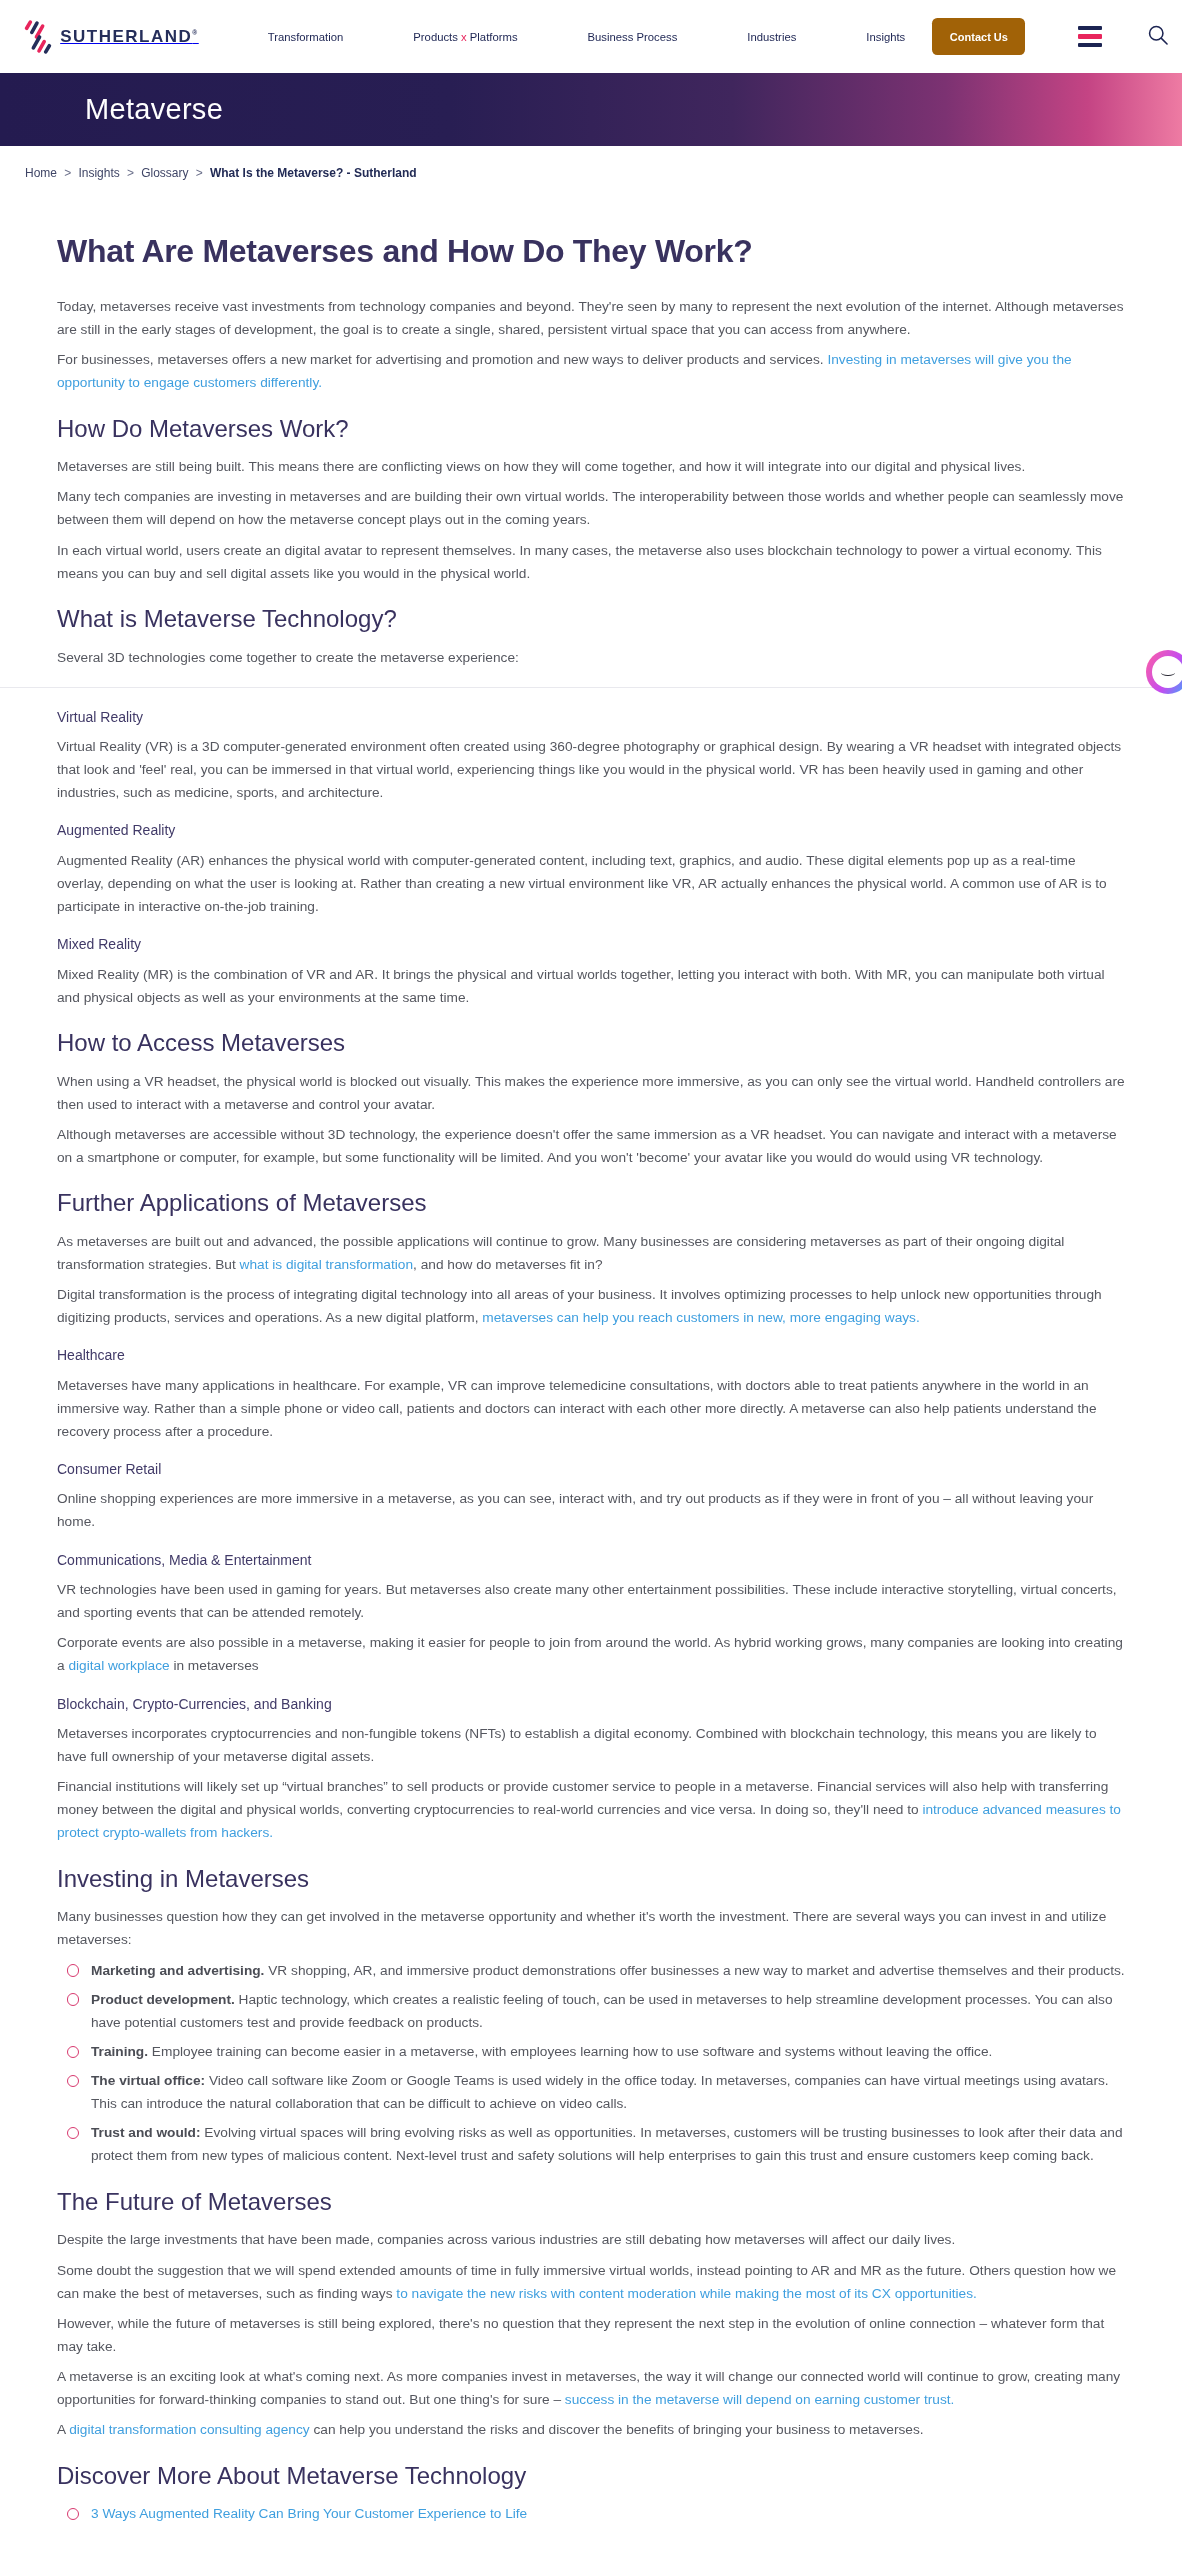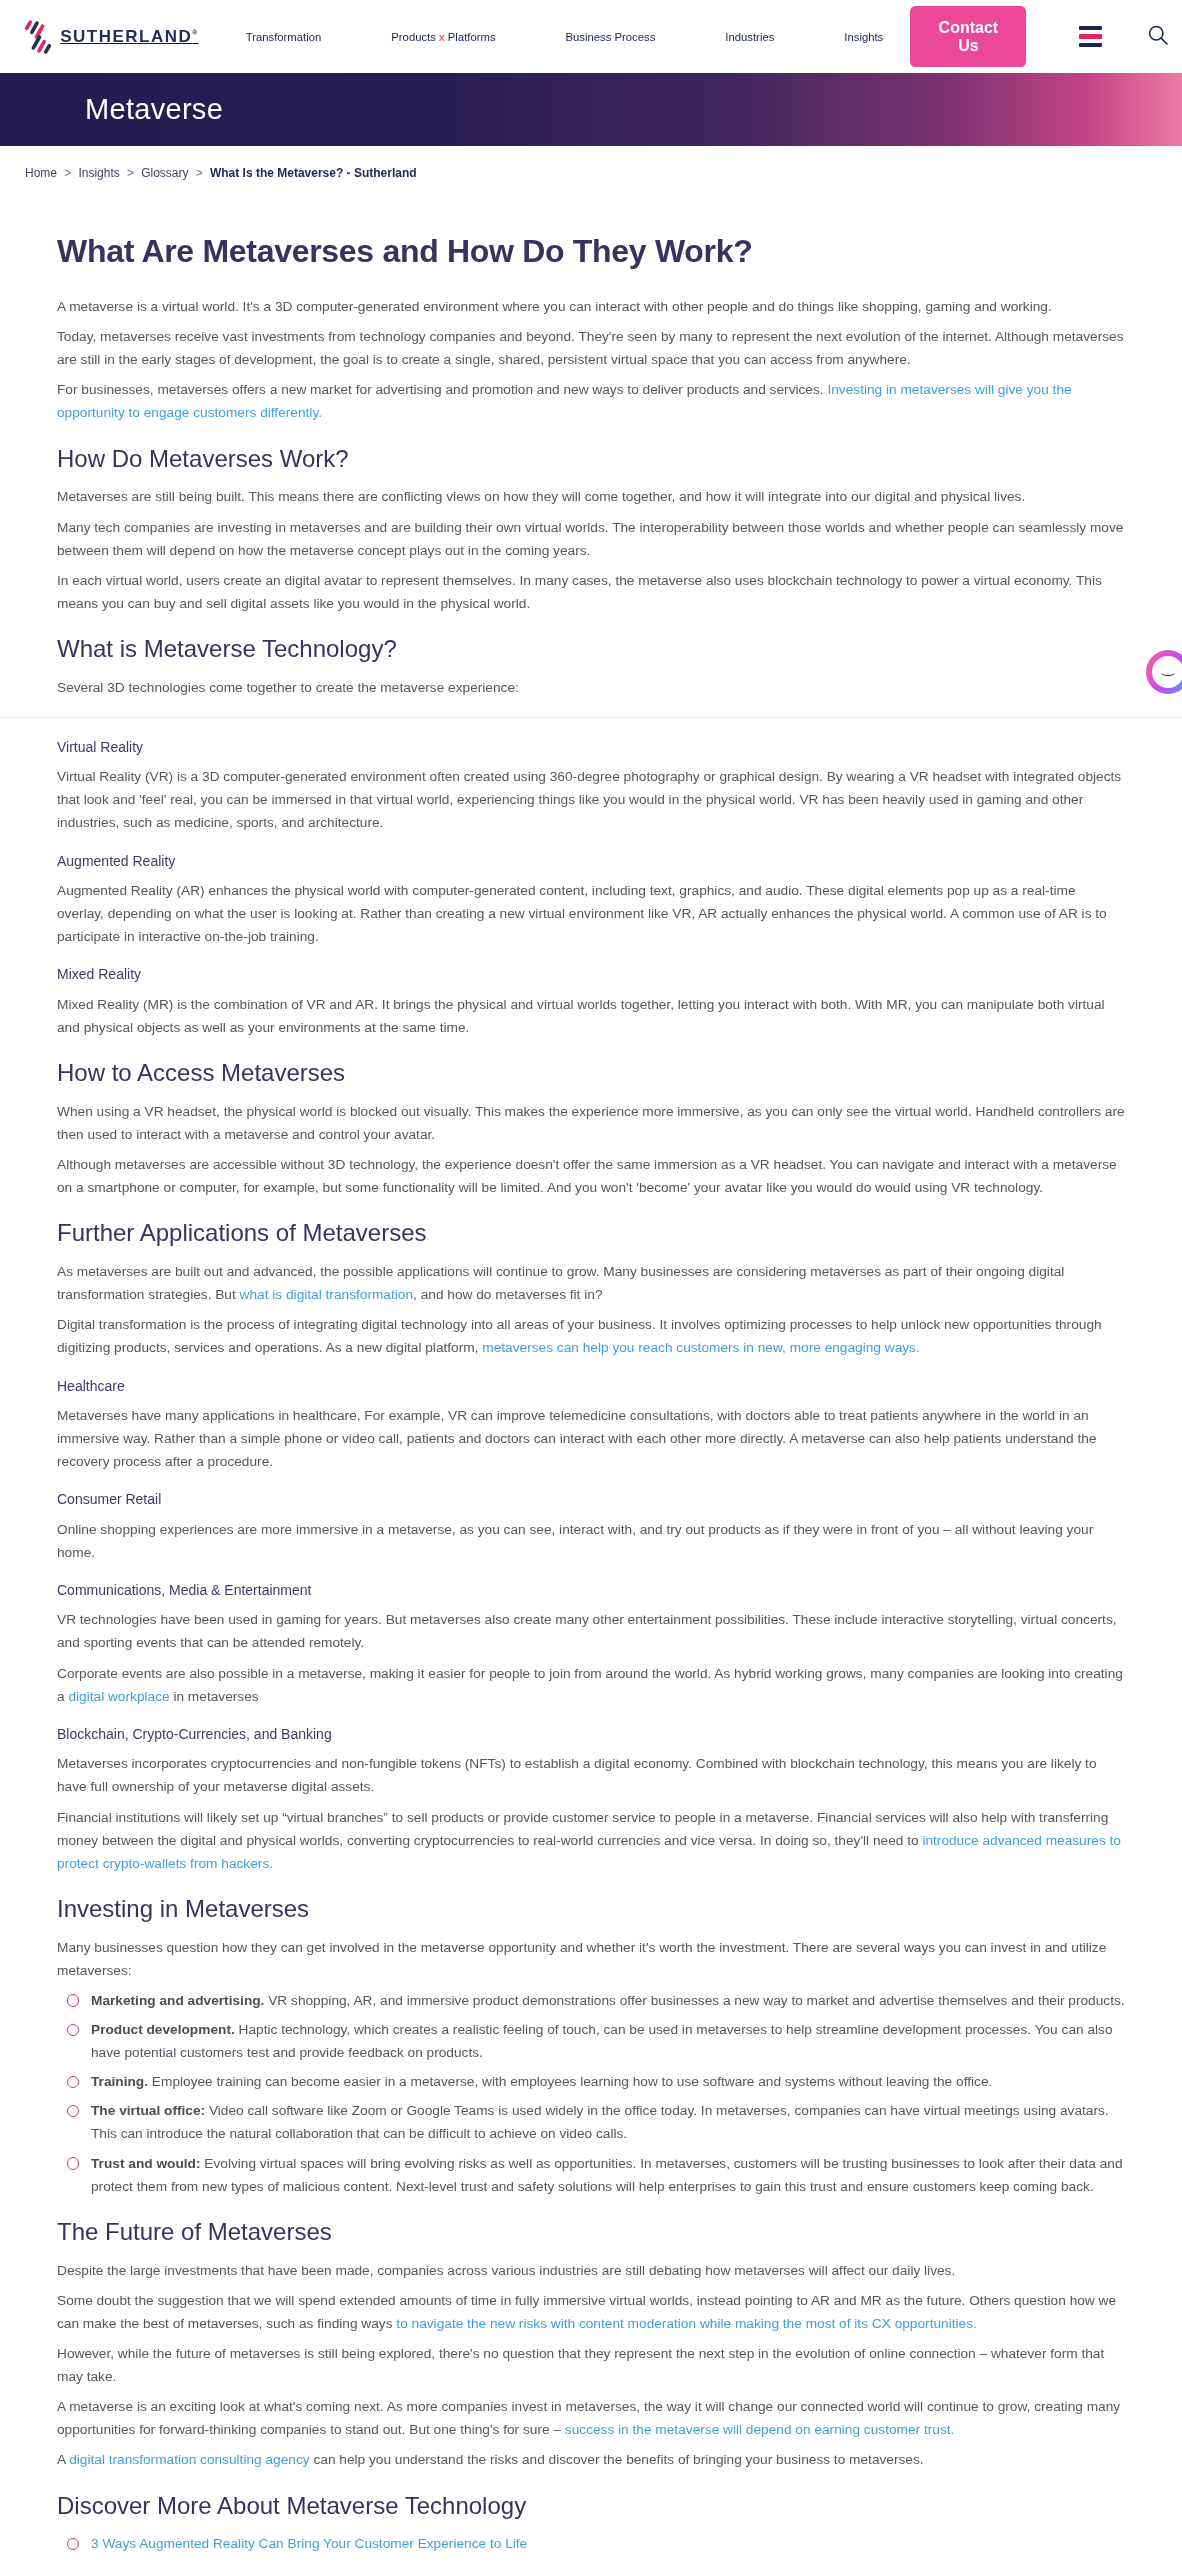--- a/index.html
+++ b/index.html
@@ -8,21 +8,21 @@
   #page { position:relative; width:1182px; height:3147px; overflow:hidden; background:#fff; }
 
   
   .site-header { height:73px; display:flex; align-items:center; padding:0 13.4px 0 23px; background:#fff; }
   .brand { display:flex; align-items:center; gap:7.2px; }
   .brand-text { font-size:17px; letter-spacing:1.5px; color:#252e5a; font-weight:bold; }
   .brand-reg { font-size:6.7px; vertical-align:super; color:#252e5a; }
   .main-nav { margin-left:auto; display:flex; align-items:center; gap:23px; }
   .nav-link { font-size:11.3px; font-weight:normal; color:#1c2452; text-decoration:none; white-space:nowrap;margin-left:47px; }
   .nav-x { color:#e8255c; }
-  .contact-btn { background:#ec4899; color:#fff; font-size:16px; font-weight:bold; border:none; border-radius:5.2px; padding:12.4px 17.5px; margin-left:4.1px; cursor:pointer; }
+  .contact-btn { background:#a16207; color:#fff; font-size:11px; font-weight:bold; border:none; border-radius:5.2px; padding:12.4px 17.5px; margin-left:4.1px; cursor:pointer; }
   .burger { width:24px; display:flex; flex-direction:column; gap:4.6px; margin-left:30px; cursor:pointer; }
   .burger span { height:4.1px; border-radius:1px; background:#1c2452; }
   .burger span.mid { background:#e8255c; }
   .search-btn { margin-left:21.6px; background:none; border:none; cursor:pointer; padding:0; }
 
   
   .banner { height:73px; display:flex; align-items:center; padding-left:85px;
     background:linear-gradient(90deg,#241b50 0%,#281e53 38%,#40265d 62%,#7c3272 80%,#c44484 92%,#ee7ba3 100%); }
   .banner h1 { margin:0; color:#fff; font-size:29px; font-weight:400; letter-spacing:0.3px; }
 
@@ -101,21 +101,20 @@
     <span class="crumb-sep">&gt;</span>
     <a class="crumb" href="#">Insights</a>
     <span class="crumb-sep">&gt;</span>
     <a class="crumb" href="#">Glossary</a>
     <span class="crumb-sep">&gt;</span>
     <span class="crumb-current">What Is the Metaverse? - Sutherland</span>
   </nav>
 
   <main id="article-body">
       <h1>What Are Metaverses and How Do They Work?</h1>
-      <p><span>A metaverse is a virtual world. It's a 3D computer-generated environment where you can interact with other people and do things like shopping, gaming and working.</span></p>
       <p><span>Today, metaverses receive vast investments from technology companies and beyond. They're seen by many to represent the next evolution of the internet. Although metaverses are still in the early stages of development, the goal is to create a single, shared, persistent virtual space that you can access from anywhere.</span></p>
       <p><span>For businesses, metaverses offers a new market for advertising and promotion and new ways to deliver products and services. </span><a class="link" href="#">Investing in metaverses will give you the opportunity to engage customers differently.</a></p>
       <h2>How Do Metaverses Work?</h2>
       <p><span>Metaverses are still being built. This means there are conflicting views on how they will come together, and how it will integrate into our digital and physical lives.</span></p>
       <p><span>Many tech companies are investing in metaverses and are building their own virtual worlds. The interoperability between those worlds and whether people can seamlessly move between them will depend on how the metaverse concept plays out in the coming years.</span></p>
       <p><span>In each virtual world, users create an digital avatar to represent themselves. In many cases, the metaverse also uses blockchain technology to power a virtual economy. This means you can buy and sell digital assets like you would in the physical world.</span></p>
       <h2>What is Metaverse Technology?</h2>
       <p><span>Several 3D technologies come together to create the metaverse experience:</span></p>
       <hr class="divider">
       <h3>Virtual Reality</h3>

